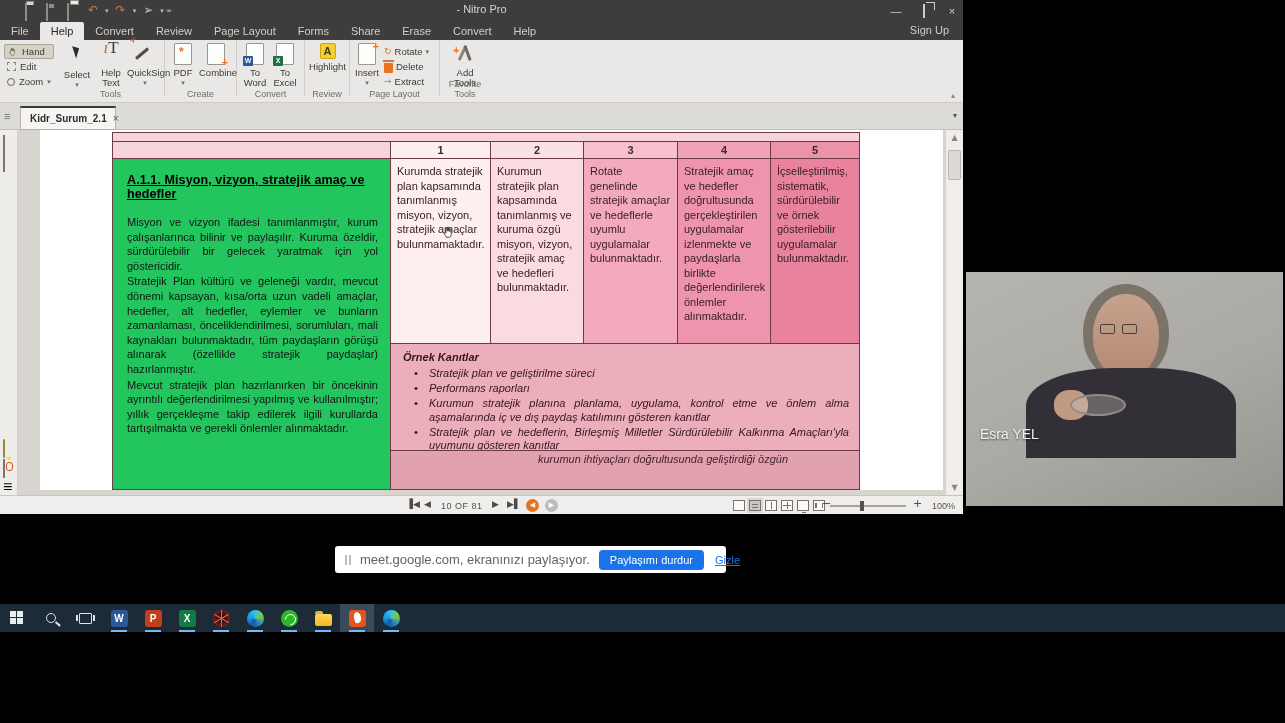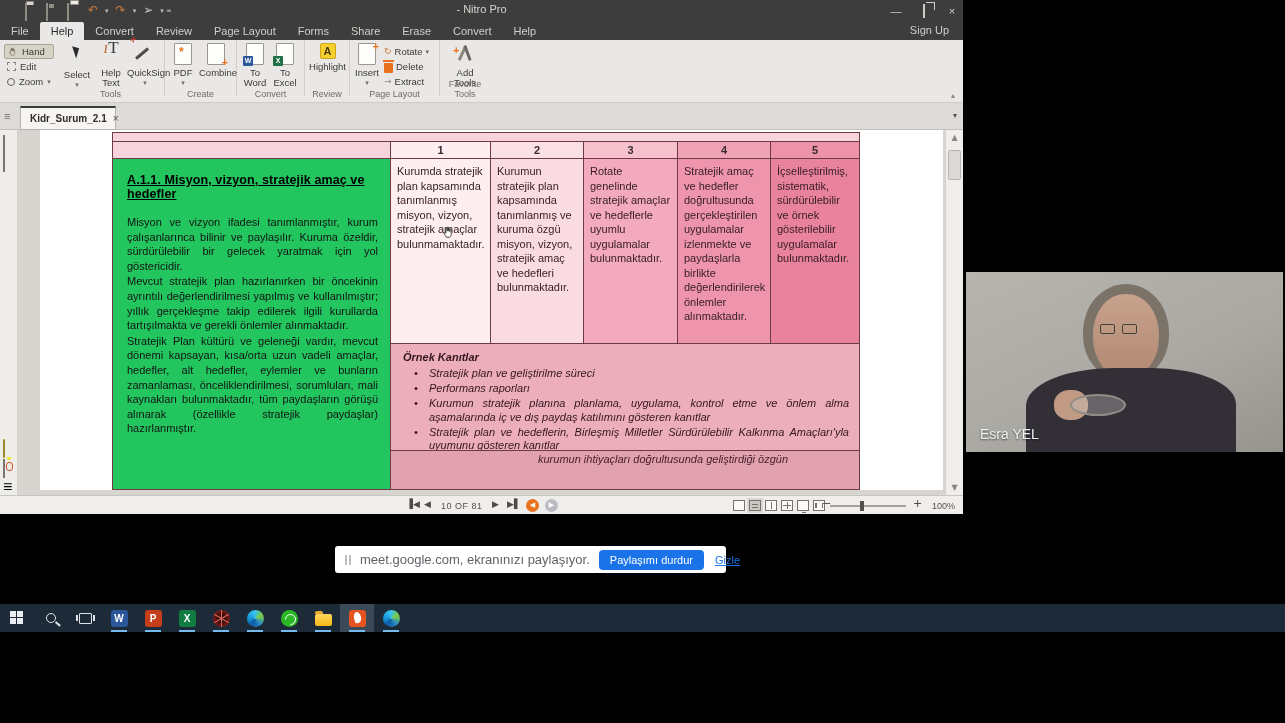--- a/index.html
+++ b/index.html
@@ -163,21 +163,21 @@
   .net-ic { width:12px; height:9px; border:1.3px solid #dfe3e8; position:relative; margin-top:2px; }
   .net-ic:before { content:""; position:absolute; left:2px; bottom:-4px; width:6px; height:2px; background:#dfe3e8; }
   .spk-ic { width:6px; height:8px; background:#dfe3e8; clip-path:polygon(0 30%,40% 30%,100% 0,100% 100%,40% 70%,0 70%); position:relative; }
   .spk-ic:after { content:")"; position:absolute; left:6px; top:-3px; color:#dfe3e8; font-size:9px; }
   #clock { text-align:center; color:#e8ecf0; font-size:10px; line-height:11px; }
   .notif-ic { width:12px; height:10px; border:1.3px solid #dfe3e8; border-radius:1px; position:relative; margin-top:2px; }
   .notif-ic:before { content:""; position:absolute; left:1px; bottom:1px; width:8px; height:1.2px; background:#dfe3e8; }
 
   
   #video-panel { position:absolute; left:963px; top:0; width:322px; height:723px; background:#000; }
-  #video-frame { position:absolute; left:3px; top:272px; width:317px; height:180px; background:linear-gradient(155deg,#b6b4af 0%,#aba9a4 55%,#96948f 100%); overflow:hidden; }
+  #video-frame { position:absolute; left:3px; top:272px; width:317px; height:234px; background:linear-gradient(155deg,#b6b4af 0%,#aba9a4 55%,#96948f 100%); overflow:hidden; }
   #v-hair { position:absolute; left:117px; top:12px; width:86px; height:96px; background:#7b7268; border-radius:50% 50% 46% 46%; }
   #v-head { position:absolute; left:127px; top:22px; width:66px; height:84px; background:linear-gradient(#c7a28c,#b28973); border-radius:48%; }
   #v-glasses-l { position:absolute; left:134px; top:52px; width:15px; height:10px; border:1.5px solid #43403c; border-radius:2px; }
   #v-glasses-r { position:absolute; left:156px; top:52px; width:15px; height:10px; border:1.5px solid #43403c; border-radius:2px; }
   #v-torso { position:absolute; left:60px; top:96px; width:210px; height:90px; background:#332f36; border-radius:42% 40% 0 0; }
   #v-hand { position:absolute; left:88px; top:118px; width:34px; height:30px; background:#c09a83; border-radius:45%; }
   #v-held-glasses { position:absolute; left:104px; top:122px; width:56px; height:22px; border:2px solid #8f8c88; border-radius:50%; background:rgba(200,198,194,.35); }
   #participant-name { position:absolute; left:14px; top:154px; color:#f2f2f2; font-size:14px; text-shadow:0 1px 2px rgba(0,0,0,.6); }
 
   .noselect { user-select:none; }
@@ -372,22 +372,22 @@
         <div class="tcell hdr-left"></div>
         <div class="tcell numhdr c1 h1">1</div>
         <div class="tcell numhdr c2 h2">2</div>
         <div class="tcell numhdr c3 h3">3</div>
         <div class="tcell numhdr c4 h4">4</div>
         <div class="tcell numhdr c5 h5">5</div>
 
         <div class="tcell leftcol">
           <div id="crit-heading">A.1.1. Misyon, vizyon, stratejik amaç ve hedefler</div>
           <div class="crit-para">Misyon ve vizyon ifadesi tanımlanmıştır, kurum çalışanlarınca bilinir ve paylaşılır. Kuruma özeldir, sürdürülebilir bir gelecek yaratmak için yol göstericidir.</div>
+          <div class="crit-para">Stratejik Plan kültürü ve geleneği vardır, mevcut dönemi kapsayan, kısa/orta uzun vadeli amaçlar, hedefler, alt hedefler, eylemler ve bunların zamanlaması, önceliklendirilmesi, sorumluları, mali kaynakları bulunmaktadır, tüm paydaşların görüşü alınarak (özellikle stratejik paydaşlar) hazırlanmıştır.</div>
           <div class="crit-para">Mevcut stratejik plan hazırlanırken bir öncekinin ayrıntılı değerlendirilmesi yapılmış ve kullanılmıştır; yıllık gerçekleşme takip edilerek ilgili kurullarda tartışılmakta ve gerekli önlemler alınmaktadır.</div>
-          <div class="crit-para">Stratejik Plan kültürü ve geleneği vardır, mevcut dönemi kapsayan, kısa/orta uzun vadeli amaçlar, hedefler, alt hedefler, eylemler ve bunların zamanlaması, önceliklendirilmesi, sorumluları, mali kaynakları bulunmaktadır, tüm paydaşların görüşü alınarak (özellikle stratejik paydaşlar) hazırlanmıştır.</div>
         </div>
 
         <div class="tcell ccell c1 b1">Kurumda stratejik plan kapsamında tanımlanmış misyon, vizyon, stratejik amaçlar bulunmamaktadır.</div>
         <div class="tcell ccell c2 b2">Kurumun stratejik plan kapsamında tanımlanmış ve kuruma özgü misyon, vizyon, stratejik amaç ve hedefleri bulunmaktadır.</div>
         <div class="tcell ccell c3 b3">Rotate genelinde stratejik amaçlar ve hedeflerle uyumlu uygulamalar bulunmaktadır.</div>
         <div class="tcell ccell c4 b4">Stratejik amaç ve hedefler doğrultusunda gerçekleştirilen uygulamalar izlenmekte ve paydaşlarla birlikte değerlendirilerek önlemler alınmaktadır.</div>
         <div class="tcell ccell c5 b5">İçselleştirilmiş, sistematik, sürdürülebilir ve örnek gösterilebilir uygulamalar bulunmaktadır.</div>
 
         <div class="tcell" id="evidence">
           <div id="evidence-title">Örnek Kanıtlar</div>

